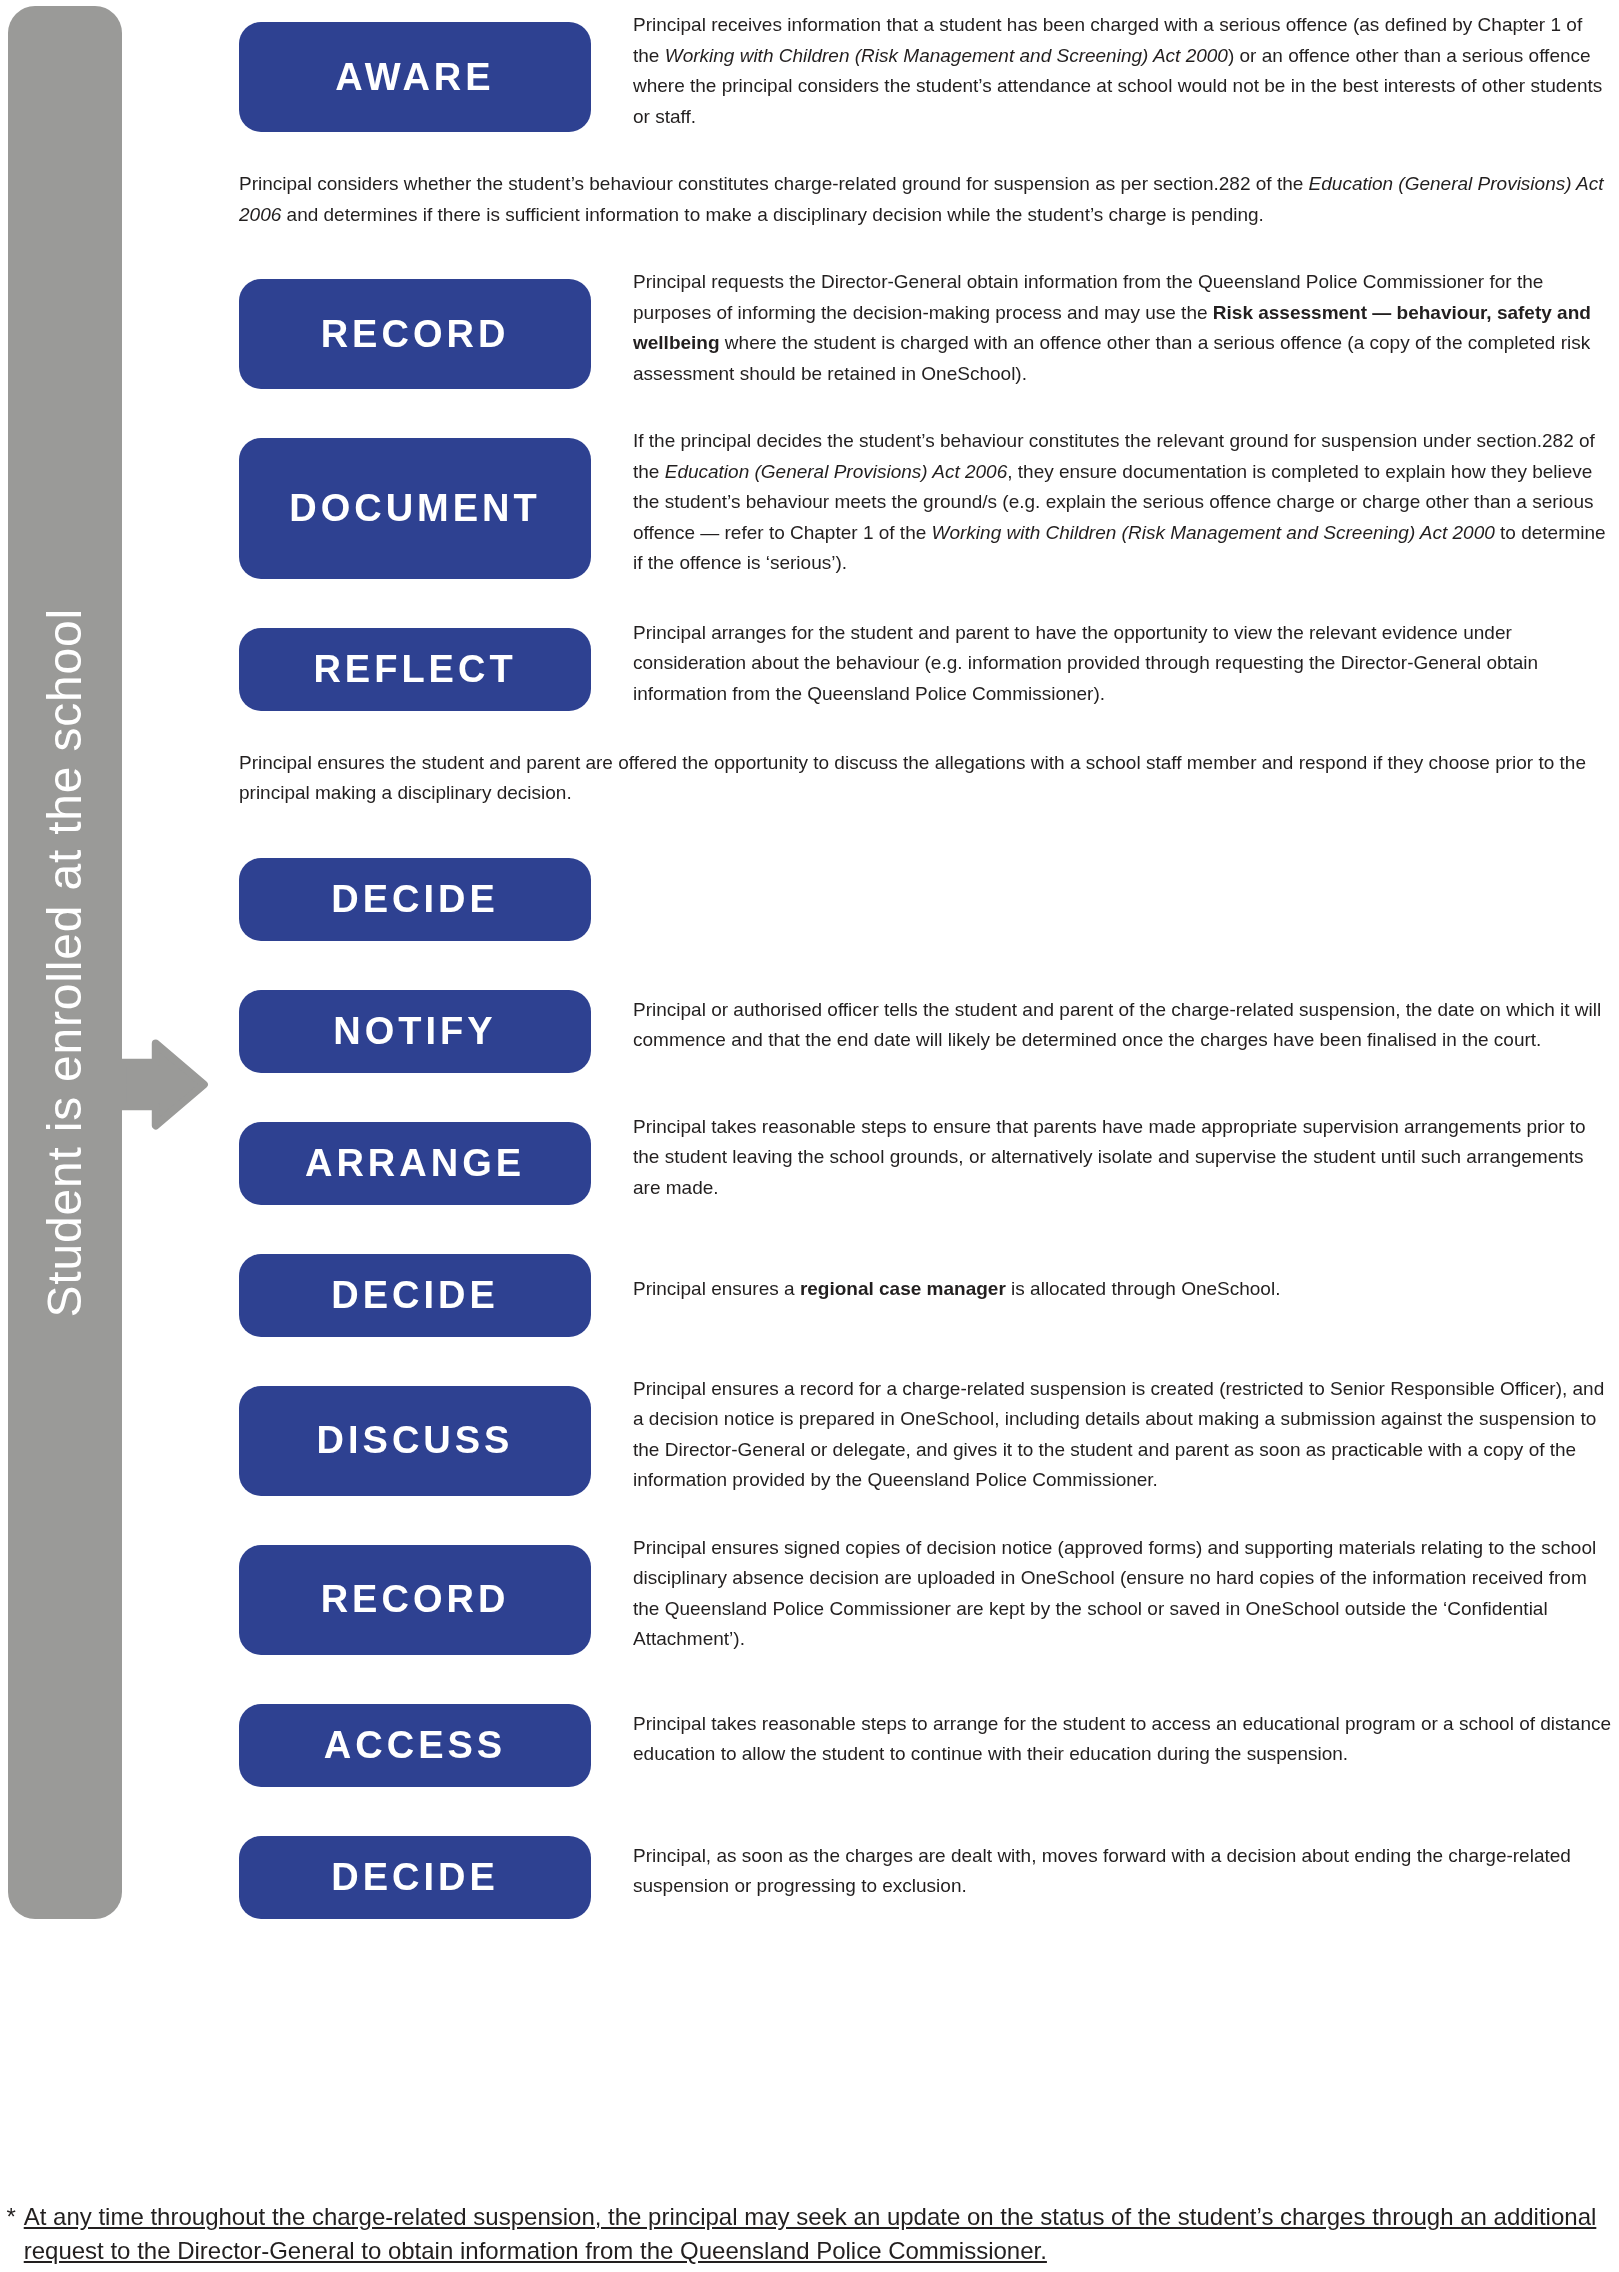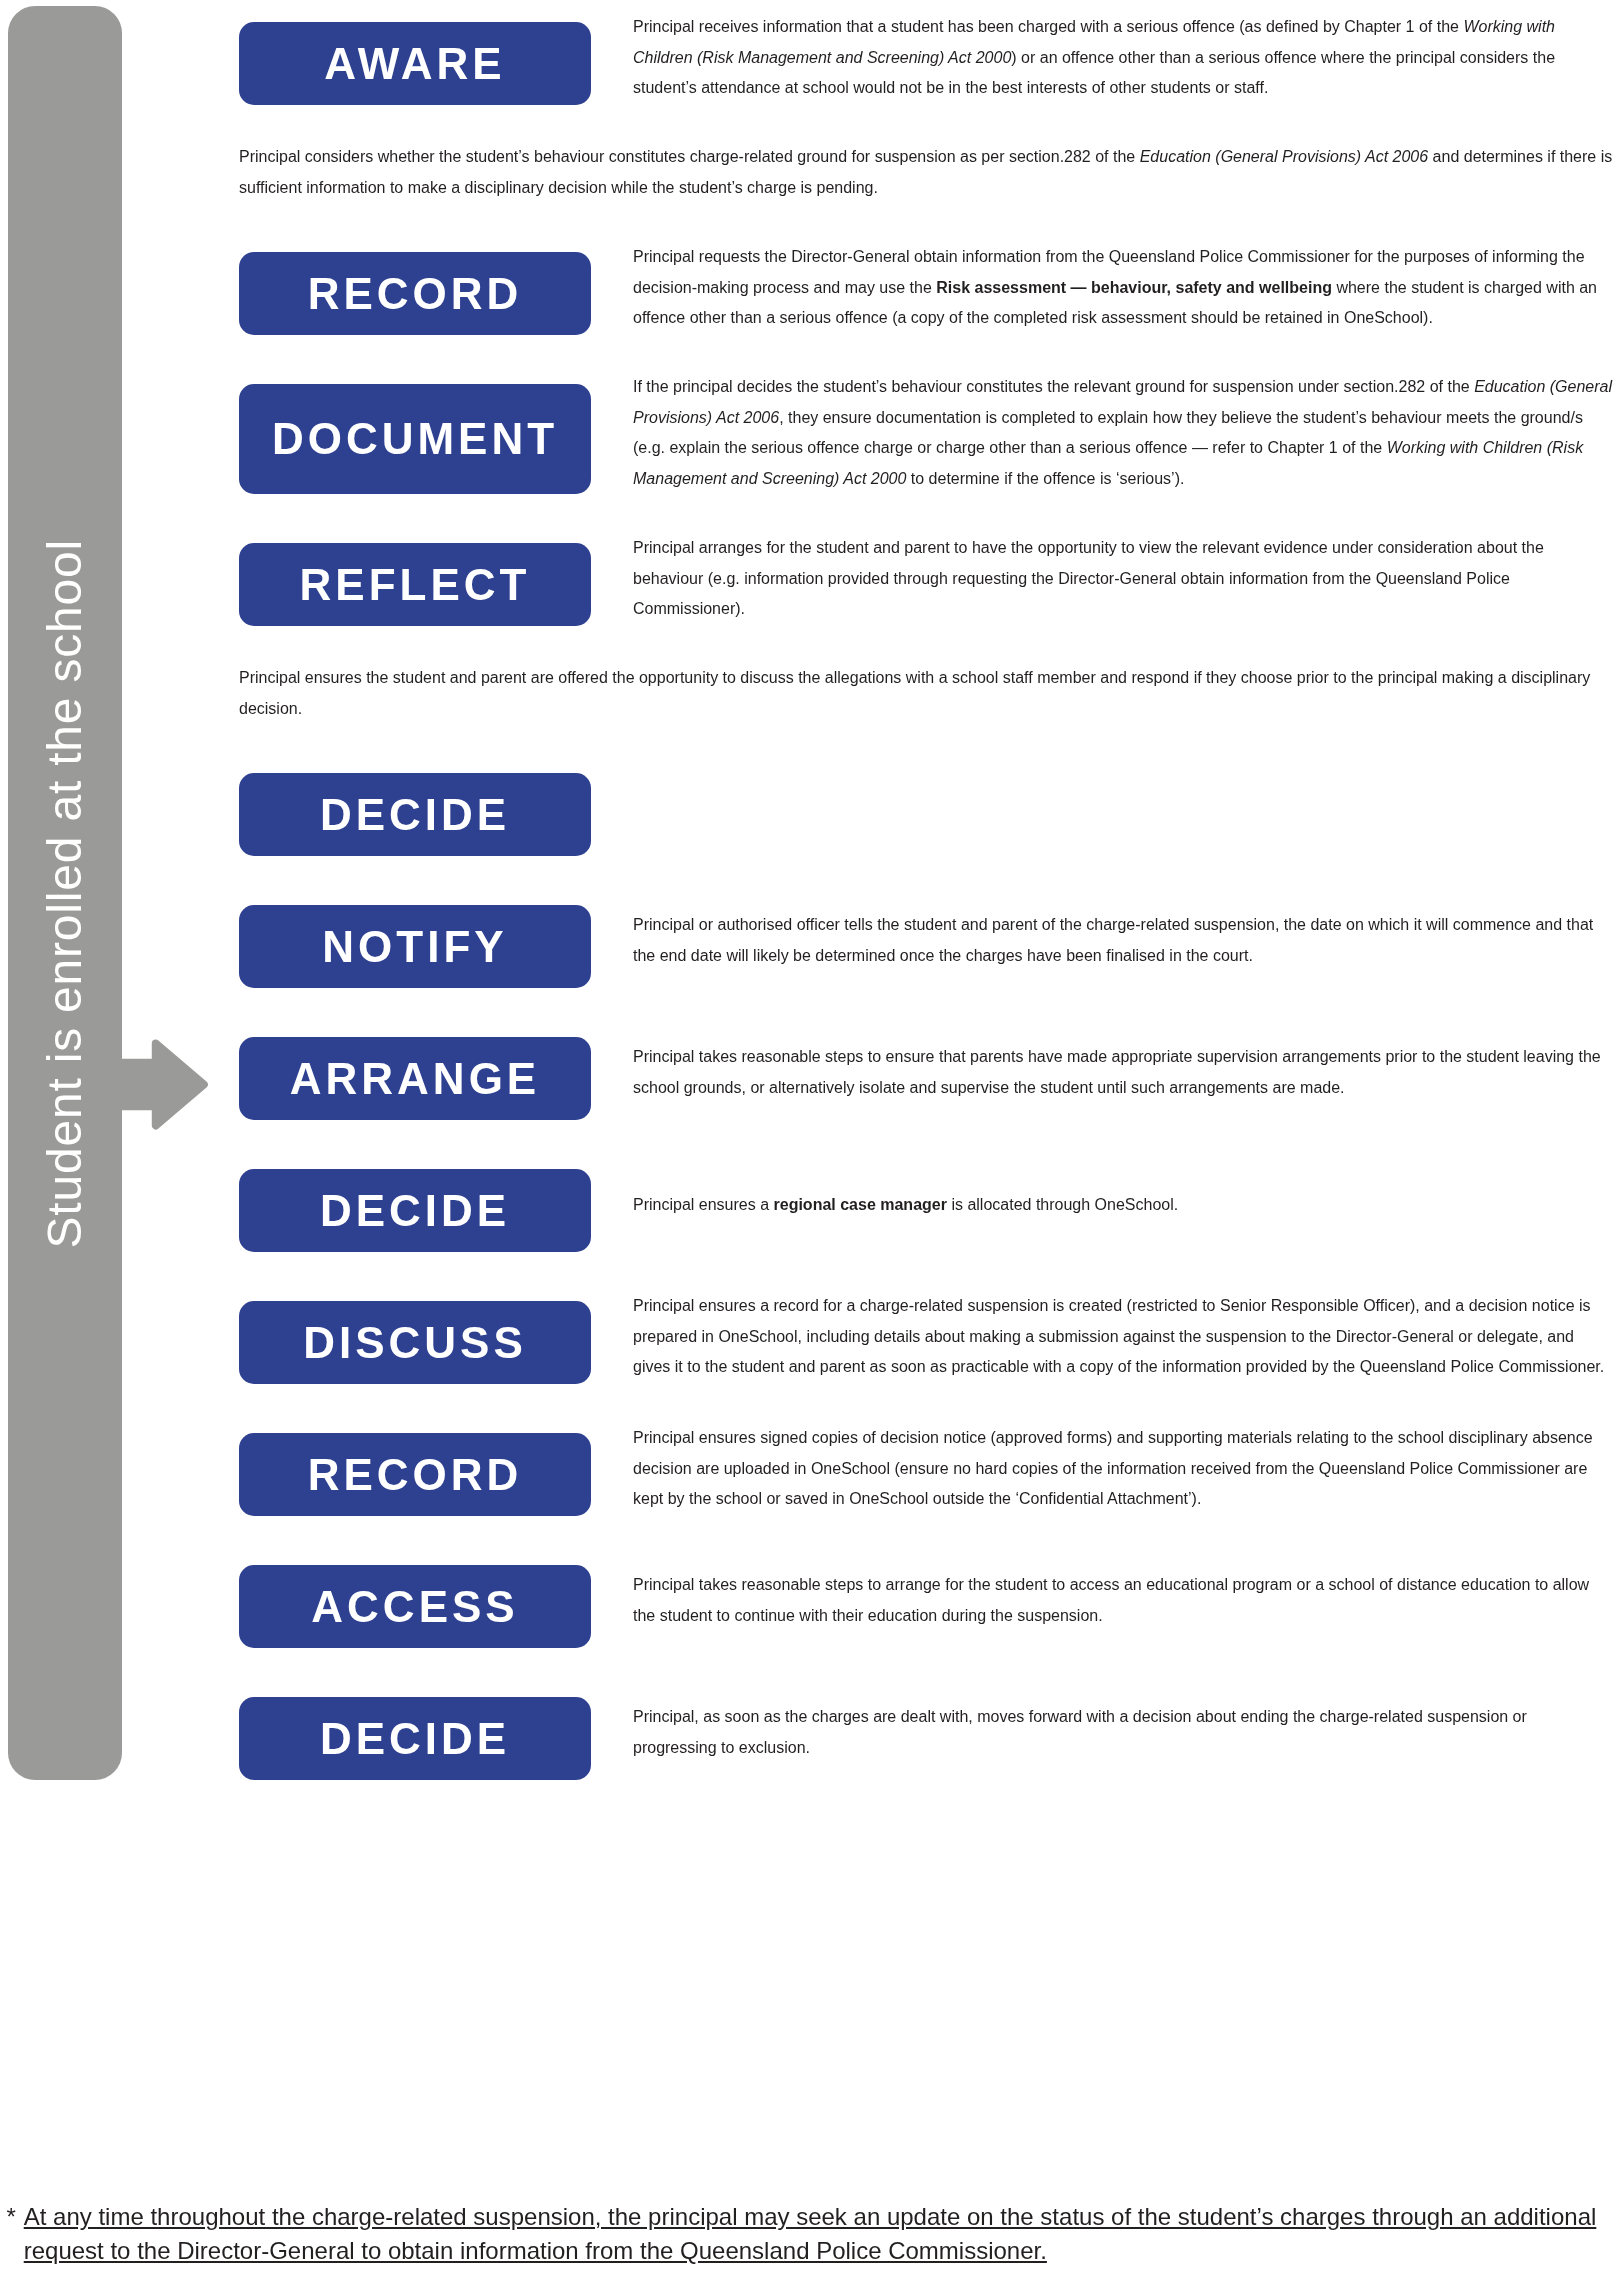--- a/index.html
+++ b/index.html
@@ -60,36 +60,36 @@
     align-items: stretch;
     column-gap: 42px;
     margin-bottom: 37px;
   }
   .row:last-child { margin-bottom: 0; }
   .box {
     flex: 0 0 352px;
     width: 352px;
     min-height: 83px;
     background: #2e4191;
-    border-radius: 15px;
+    border-radius: 22px;
     display: flex;
     align-items: center;
     justify-content: center;
     color: #ffffff;
-    font-size: 44px;
+    font-size: 38px;
     font-weight: bold;
     letter-spacing: 4px;
     text-align: center;
     margin-top: 12px;
   }
   .desc {
     flex: 1;
     margin: 0;
     padding-right: 6.4px;
-    font-size: 16px;
+    font-size: 19px;
     line-height: 30.5px;
     display: flex;
     flex-direction: column;
     justify-content: center;
   }
   .desc-inner { display: block; }
   
   .footnote {
     position: absolute;
     left: 6.4px;

